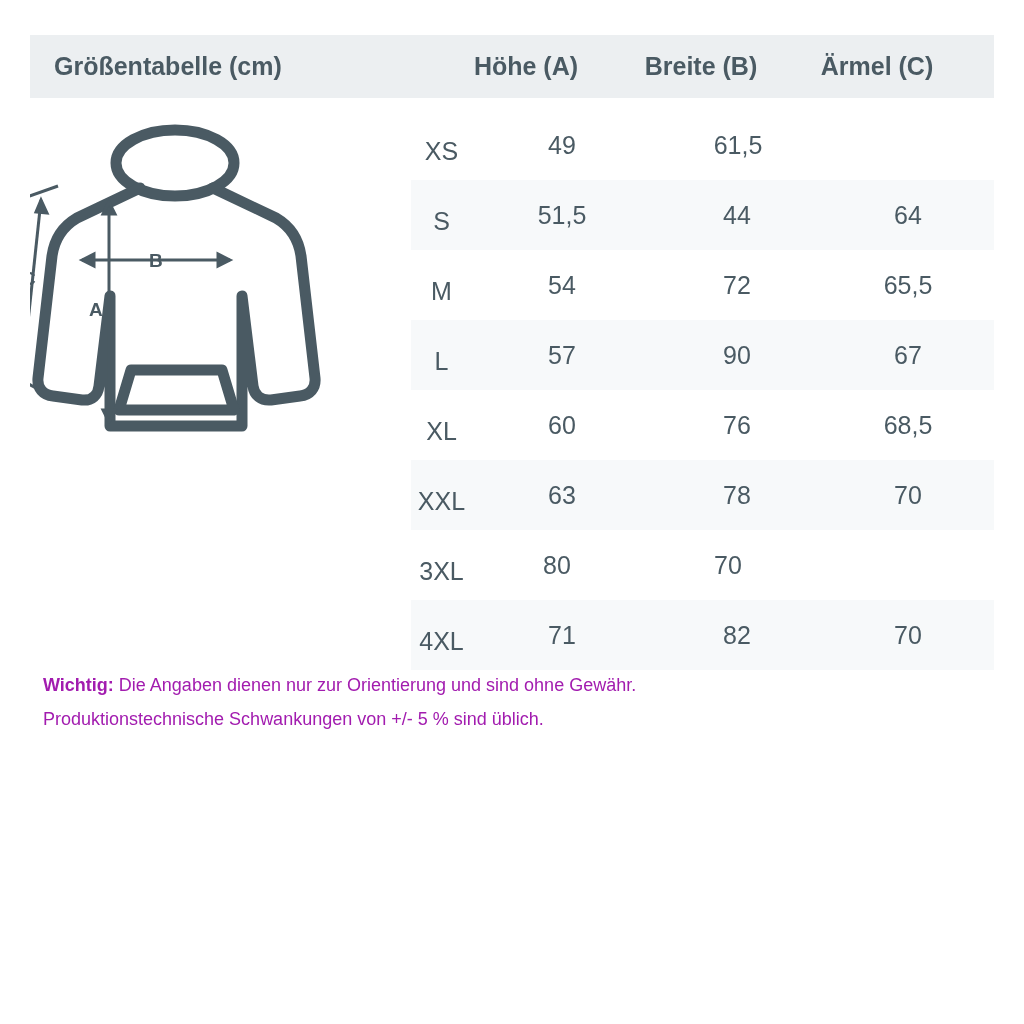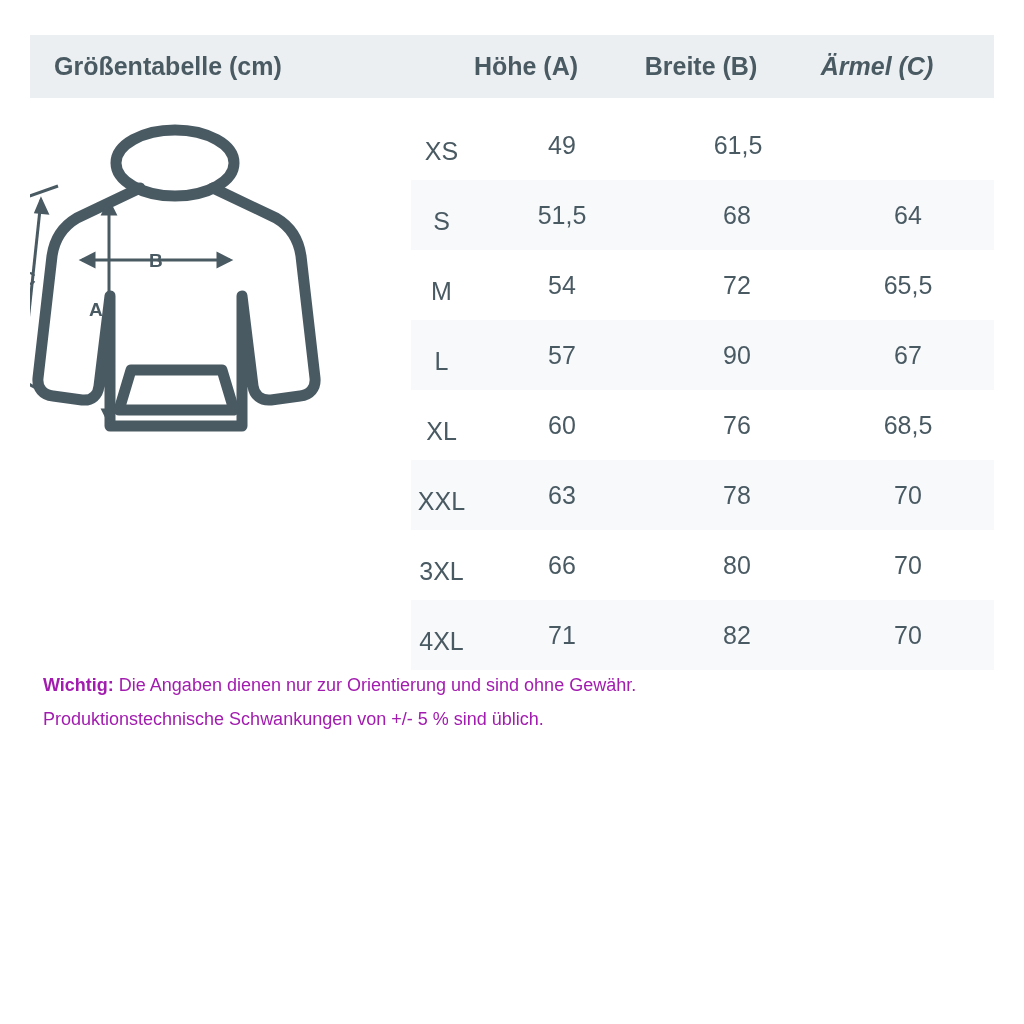--- a/index.html
+++ b/index.html
@@ -49,21 +49,21 @@
   }
   .header-col {
     font-size: 25px;
     font-weight: bold;
     color: #4a5a63;
     text-align: center;
     white-space: nowrap;
   }
   .header-col.c1 { width: 180px; }
   .header-col.c2 { width: 170px; }
-  .header-col.c3 { width: 172px; font-style: italic; }
+  .header-col.c3 { width: 172px; }
 
   
   .illustration {
     position: absolute;
     left: 30px;
     top: 110px;
     width: 380px;
     height: 350px;
   }
 
@@ -172,21 +172,21 @@
 
   <div class="table">
     <div class="row">
       <div class="cell size">XS</div>
       <div class="cell v1">49</div>
       <div class="cell v3">61,5</div>
     </div>
     <div class="row alt">
       <div class="cell size">S</div>
       <div class="cell v1">51,5</div>
-      <div class="cell v2">68</div>
+      <div class="cell v2">44</div>
       <div class="cell v3">64</div>
     </div>
     <div class="row">
       <div class="cell size">M</div>
       <div class="cell v1">54</div>
       <div class="cell v2">72</div>
       <div class="cell v3">65,5</div>
     </div>
     <div class="row alt">
       <div class="cell size">L</div>
@@ -201,21 +201,20 @@
       <div class="cell v3">68,5</div>
     </div>
     <div class="row alt">
       <div class="cell size">XXL</div>
       <div class="cell v1">63</div>
       <div class="cell v2">78</div>
       <div class="cell v3">70</div>
     </div>
     <div class="row">
       <div class="cell size">3XL</div>
-      <div class="cell v1">66</div>
       <div class="cell v2">80</div>
       <div class="cell v3">70</div>
     </div>
     <div class="row alt">
       <div class="cell size">4XL</div>
       <div class="cell v1">71</div>
       <div class="cell v2">82</div>
       <div class="cell v3">70</div>
     </div>
   </div>

